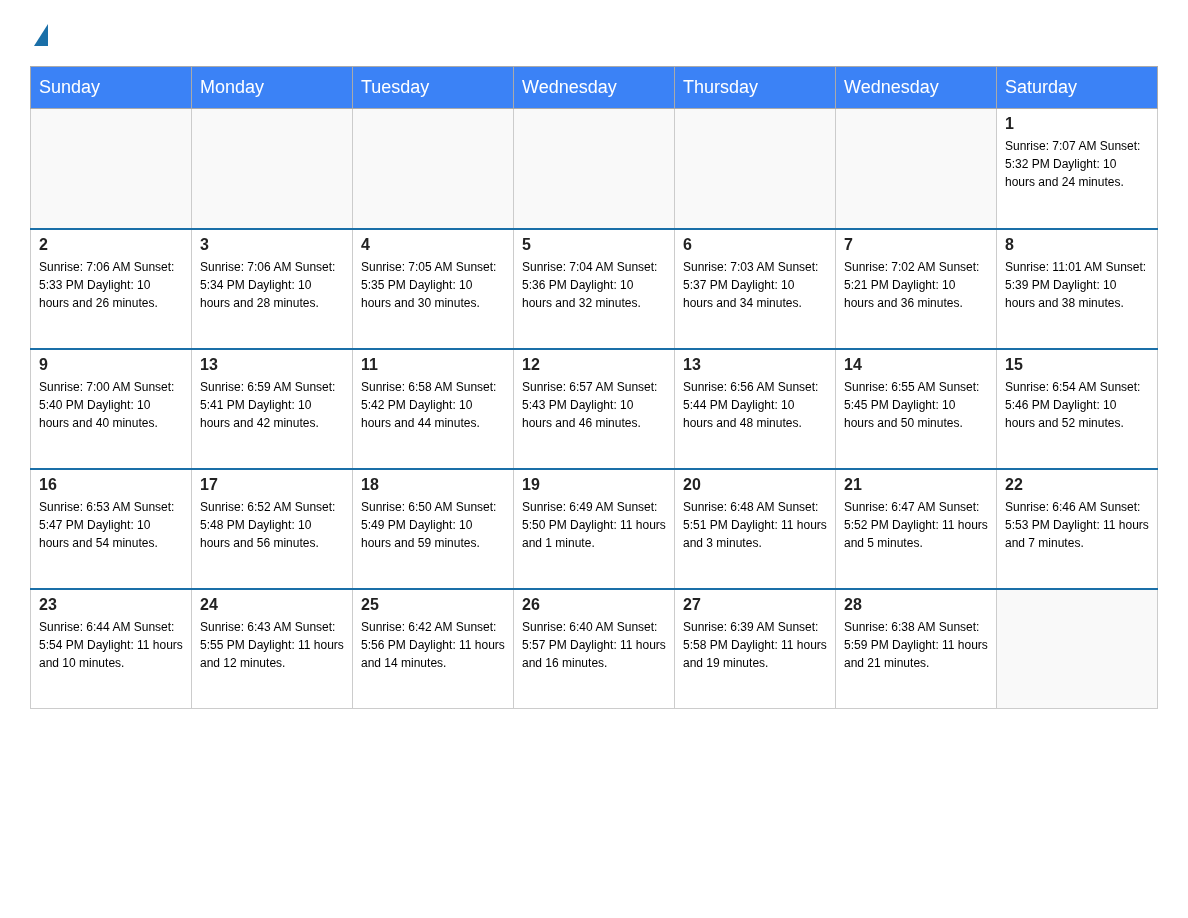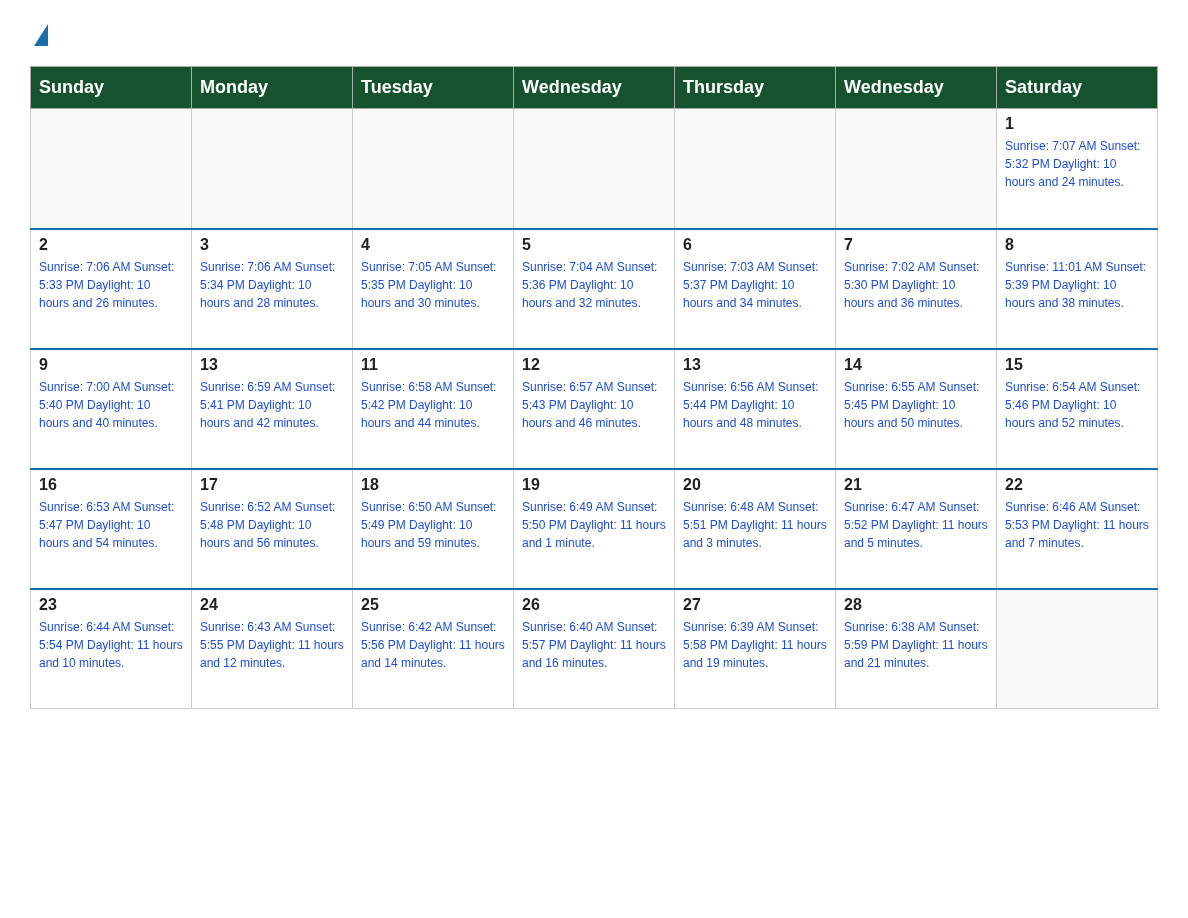--- a/index.html
+++ b/index.html
@@ -54,44 +54,44 @@
       font-size: 22px;
       color: #444;
       margin-top: 4px;
     }
     .calendar {
       width: 100%;
       border-collapse: collapse;
       table-layout: fixed;
     }
     .calendar th {
-      background-color: #14532d;
+      background-color: #3b82f6;
       color: #fff;
       font-size: 18px;
-      font-weight: bold;
+      font-weight: normal;
       padding: 10px 8px;
       text-align: left;
       border: 1px solid #aaa;
     }
     .calendar td {
       border: 1px solid #ccc;
       vertical-align: top;
       padding: 6px 8px;
       height: 120px;
     }
     .day-number {
       font-size: 16px;
       font-weight: bold;
       color: #222;
       display: block;
       margin-bottom: 4px;
     }
     .day-info {
       font-size: 12px;
-      color: #1d4ed8;
+      color: #000000;
       line-height: 1.5;
     }
     .empty-cell {
       background: #f9f9f9;
     }
     .week-row td {
       border-top: 2px solid #1a6fa8;
     }
     .logo-row {
       display: flex;
@@ -169,21 +169,21 @@
         </td>
         <td>
           <span class="day-number">6</span>
           <div class="day-info">Sunrise: 7:03 AM
 Sunset: 5:37 PM
 Daylight: 10 hours and 34 minutes.</div>
         </td>
         <td>
           <span class="day-number">7</span>
           <div class="day-info">Sunrise: 7:02 AM
-Sunset: 5:30 PM
+Sunset: 5:21 PM
 Daylight: 10 hours and 36 minutes.</div>
         </td>
         <td>
           <span class="day-number">8</span>
           <div class="day-info">Sunrise: 11:01 AM
 Sunset: 5:39 PM
 Daylight: 10 hours and 38 minutes.</div>
         </td>
       </tr>
       <tr class="week-row">

